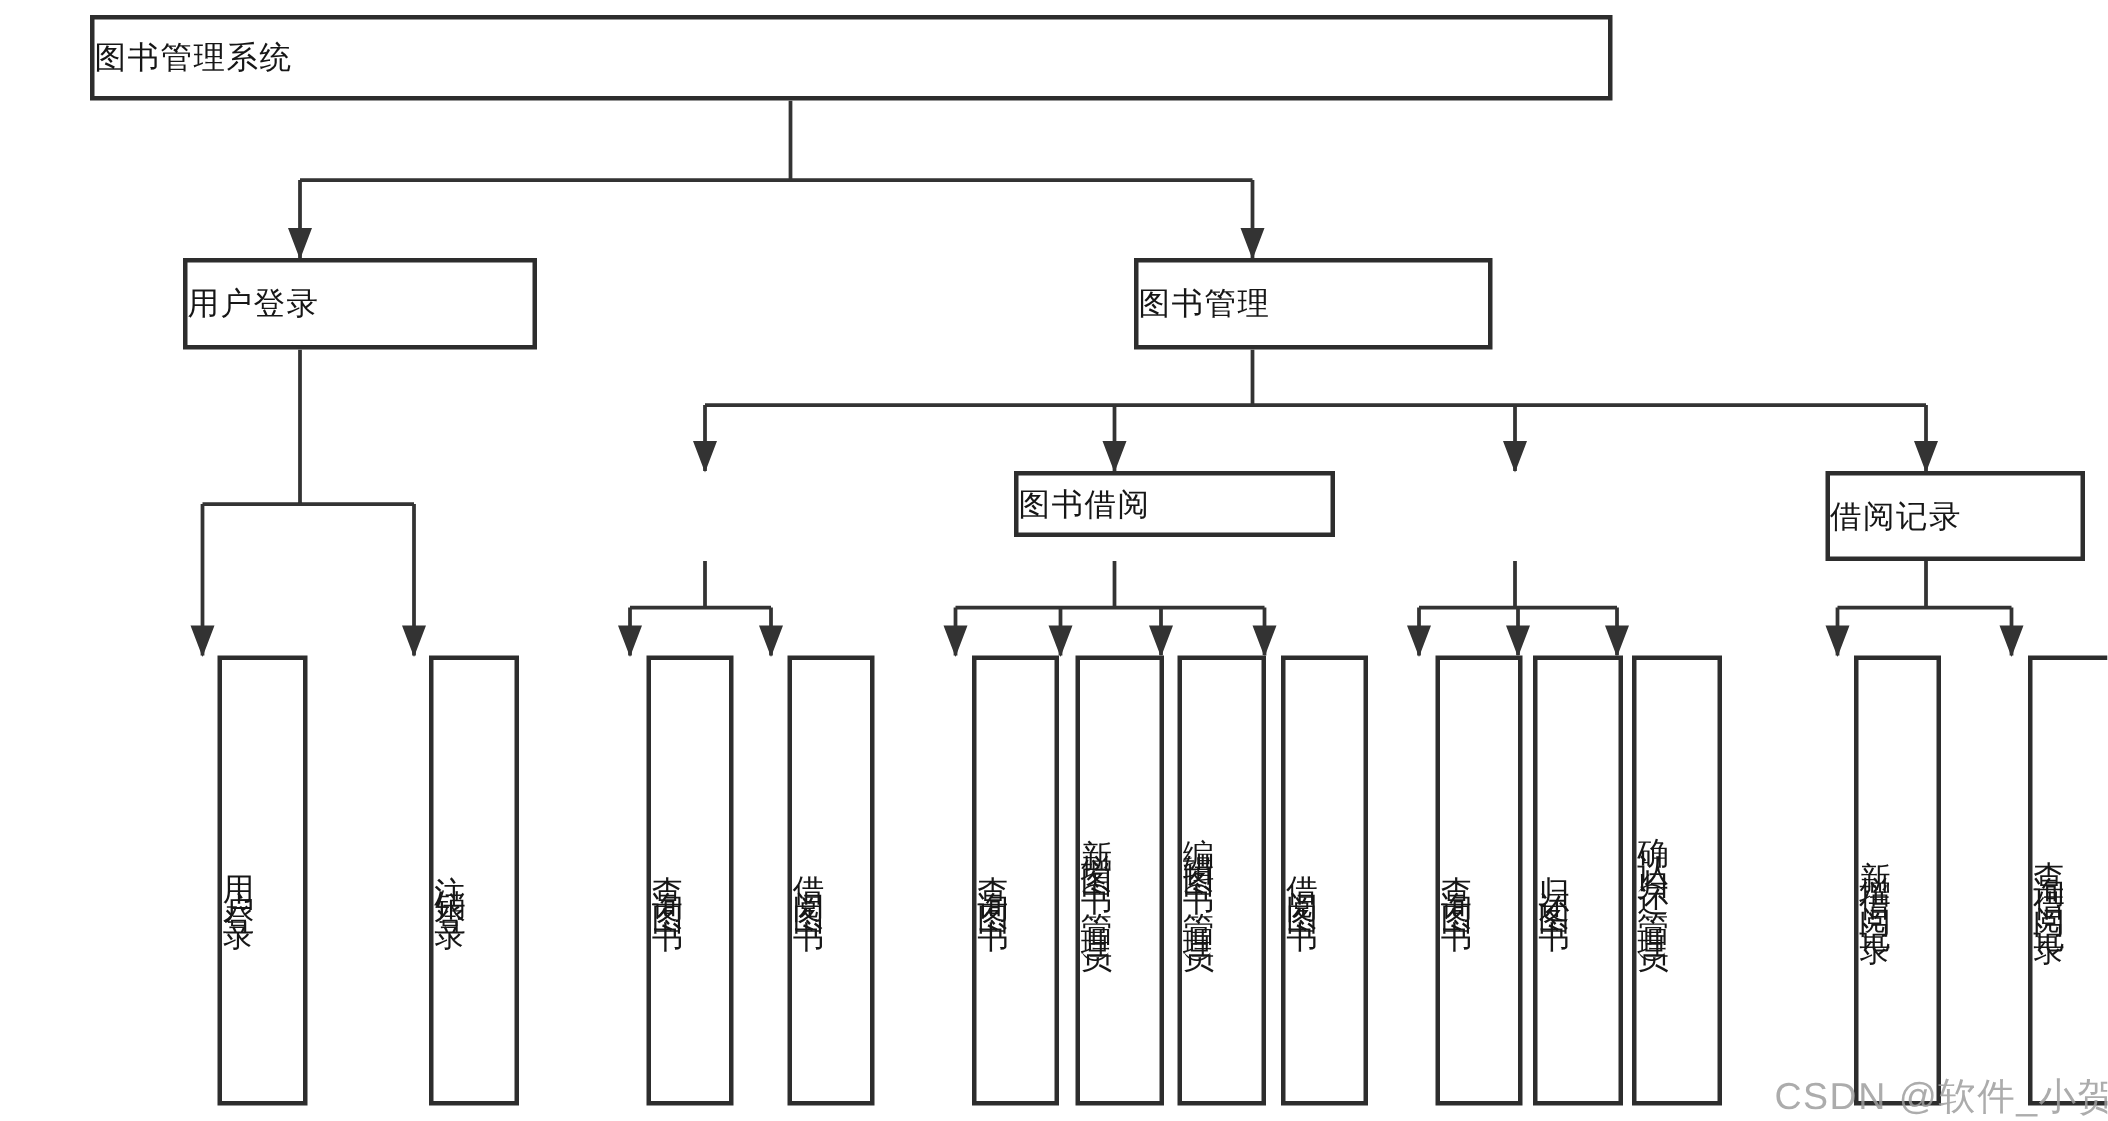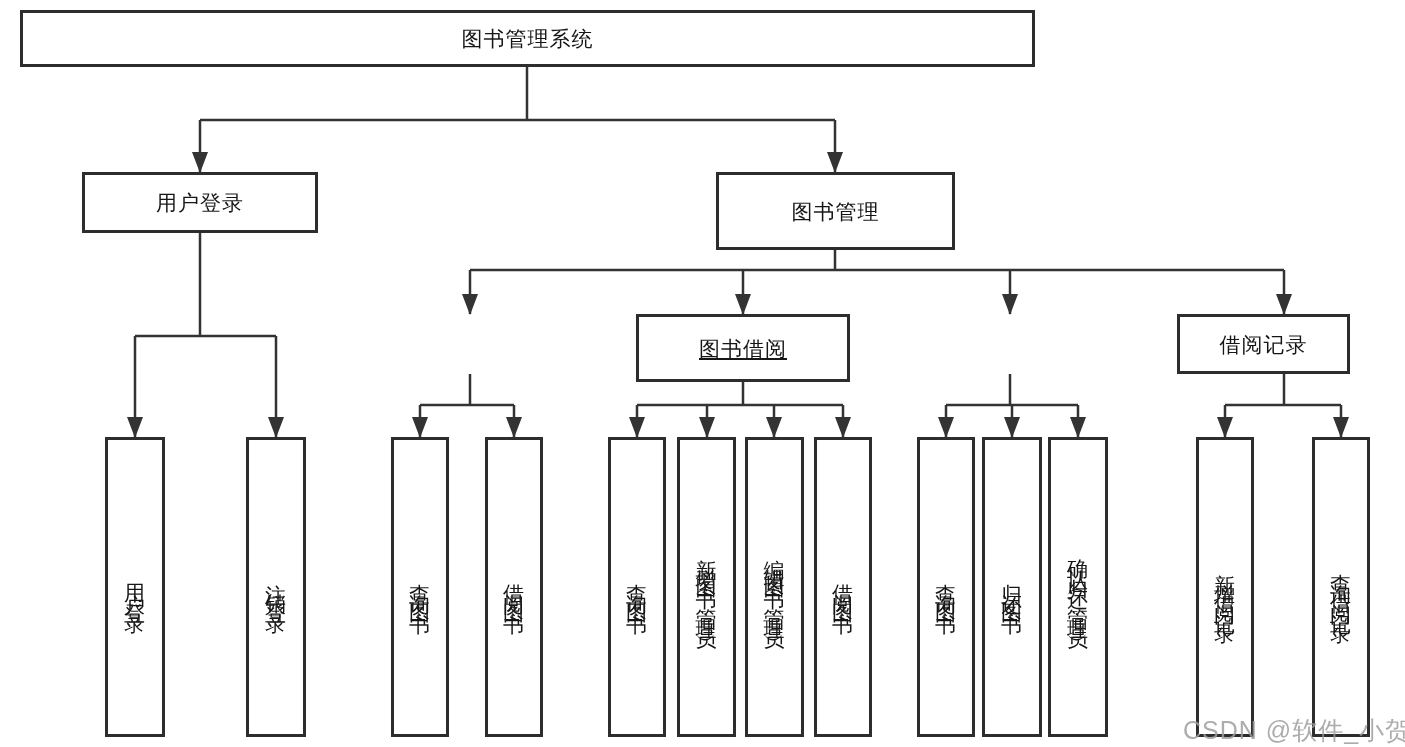--- a/index.html
+++ b/index.html
@@ -21,23 +21,24 @@
     top: 0;
     z-index: 1;
   }
   .node {
     position: absolute;
     background: #ffffff;
     border: 3px solid #2d2d2d;
     box-sizing: border-box;
     display: flex;
     align-items: center;
-    justify-content: center;
+    justify-content: flex-start;
     z-index: 2;
     color: #161616;
+    margin-left: 40px;
   }
   .hlbl {
     font-size: 21px;
     letter-spacing: 1px;
     line-height: 1;
     white-space: nowrap;
   }
   .vlbl {
     writing-mode: vertical-rl;
     text-orientation: mixed;
@@ -82,25 +83,25 @@
              M1217 417 L1233 417 L1225 438 Z M1333 417 L1349 417 L1341 438 Z"></path>
   </svg>
 
   <div class="node" style="left:20px; top:10px; width:1015px; height:57px;">
     <span class="hlbl">图书管理系统</span>
   </div>
 
   <div class="node" style="left:82px; top:172px; width:236px; height:61px;">
     <span class="hlbl">用户登录</span>
   </div>
-  <div class="node" style="left:716px; top:172px; width:239px; height:78px;">
+  <div class="node" style="left:716px; top:172px; width:239px; height:61px;">
     <span class="hlbl">图书管理</span>
   </div>
 
-  <div class="node" style="left:636px; top:314px; width:214px; height:68px;text-decoration:underline;">
+  <div class="node" style="left:636px; top:314px; width:214px; height:44px;">
     <span class="hlbl">图书借阅</span>
   </div>
   <div class="node" style="left:1177px; top:314px; width:173px; height:60px;">
     <span class="hlbl">借阅记录</span>
   </div>
 
   <div class="node" style="left:105px; top:437px; width:60px; height:300px;">
     <span class="vlbl">用户登录</span>
   </div>
   <div class="node" style="left:246px; top:437px; width:60px; height:300px;">

